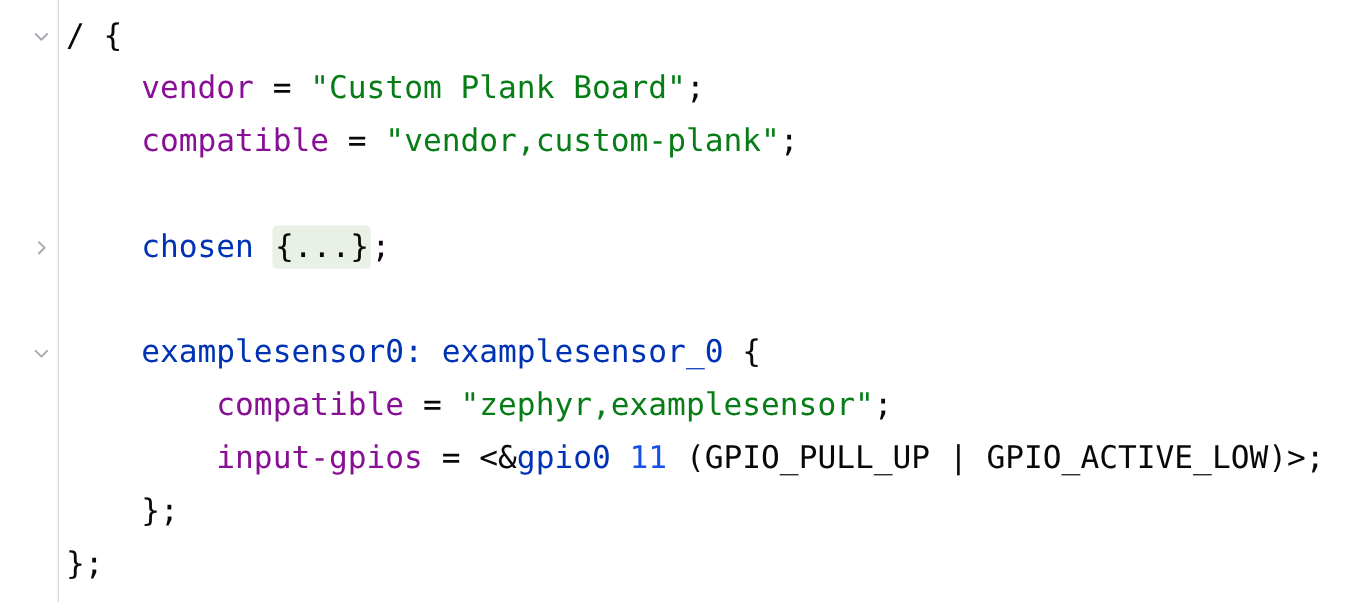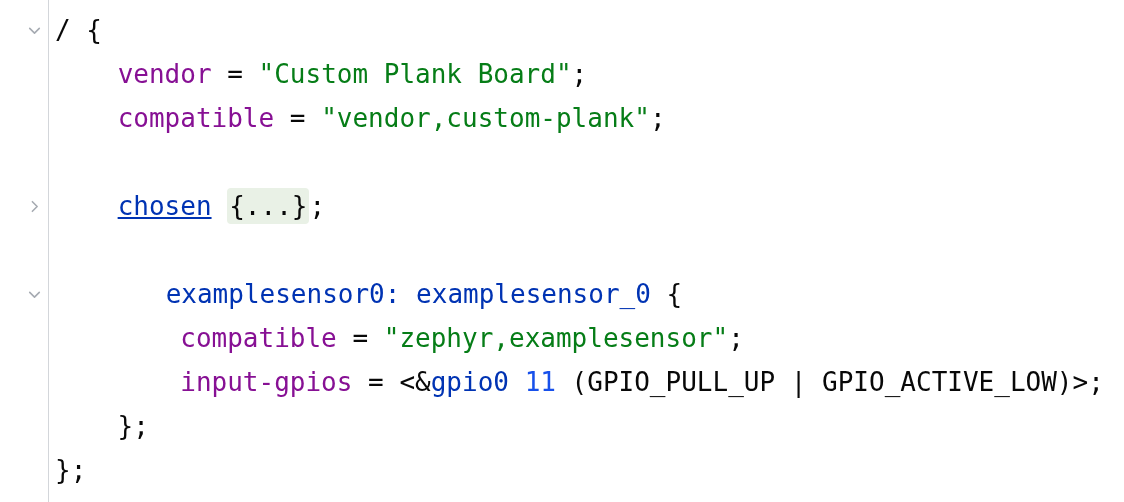--- a/index.html
+++ b/index.html
@@ -64,23 +64,23 @@
   <div class="gutter-border" style="background: rgb(211, 214, 218);"></div>
   <div class="code-lines">
       <div class="line"><div class="gutter-cell"><svg class="chevron" viewBox="0 0 16 16">
             <polyline points="3.5,6 8,10.5 12.5,6" fill="none" stroke="#a6abb2" stroke-width="1.5" stroke-linecap="round" stroke-linejoin="round"></polyline>
           </svg></div><div class="code-cell"><span style="color: rgb(8, 8, 8);">/ {</span></div></div>
       <div class="line"><div class="gutter-cell"></div><div class="code-cell"><span style="color: rgb(8, 8, 8);">    </span><span style="color: rgb(135, 16, 148);">vendor</span><span style="color: rgb(8, 8, 8);"> = </span><span style="color: rgb(6, 125, 23);">"Custom Plank Board"</span><span style="color: rgb(8, 8, 8);">;</span></div></div>
       <div class="line"><div class="gutter-cell"></div><div class="code-cell"><span style="color: rgb(8, 8, 8);">    </span><span style="color: rgb(135, 16, 148);">compatible</span><span style="color: rgb(8, 8, 8);"> = </span><span style="color: rgb(6, 125, 23);">"vendor,custom-plank"</span><span style="color: rgb(8, 8, 8);">;</span></div></div>
       <div class="line"><div class="gutter-cell"></div><div class="code-cell"></div></div>
       <div class="line"><div class="gutter-cell"><svg class="chevron" viewBox="0 0 16 16">
             <polyline points="6,3.5 10.5,8 6,12.5" fill="none" stroke="#a6abb2" stroke-width="1.5" stroke-linecap="round" stroke-linejoin="round"></polyline>
-          </svg></div><div class="code-cell"><span style="color: rgb(8, 8, 8);">    </span><span style="color: rgb(0, 51, 179); text-decoration: underline;">chosen</span><span style="color: rgb(8, 8, 8);"> </span><span class="folded" style="color: rgb(8, 8, 8); background: rgb(233, 241, 230);">{...}</span><span style="color: rgb(8, 8, 8);">;</span></div></div>
+          </svg></div><div class="code-cell"><span style="color: rgb(8, 8, 8);">    </span><span style="color: rgb(0, 51, 179);">chosen</span><span style="color: rgb(8, 8, 8);"> </span><span class="folded" style="color: rgb(8, 8, 8); background: rgb(233, 241, 230);">{...}</span><span style="color: rgb(8, 8, 8);">;</span></div></div>
       <div class="line"><div class="gutter-cell"></div><div class="code-cell"></div></div>
       <div class="line"><div class="gutter-cell"><svg class="chevron" viewBox="0 0 16 16">
             <polyline points="3.5,6 8,10.5 12.5,6" fill="none" stroke="#a6abb2" stroke-width="1.5" stroke-linecap="round" stroke-linejoin="round"></polyline>
-          </svg></div><div class="code-cell"><span style="color: rgb(8, 8, 8);">    </span><span style="color: rgb(0, 51, 179); margin-left: 48px;">examplesensor0: examplesensor_0</span><span style="color: rgb(8, 8, 8);"> {</span></div></div>
+          </svg></div><div class="code-cell"><span style="color: rgb(8, 8, 8);">    </span><span style="color: rgb(0, 51, 179);">examplesensor0: examplesensor_0</span><span style="color: rgb(8, 8, 8);"> {</span></div></div>
       <div class="line"><div class="gutter-cell"></div><div class="code-cell"><span style="color: rgb(8, 8, 8);">        </span><span style="color: rgb(135, 16, 148);">compatible</span><span style="color: rgb(8, 8, 8);"> = </span><span style="color: rgb(6, 125, 23);">"zephyr,examplesensor"</span><span style="color: rgb(8, 8, 8);">;</span></div></div>
       <div class="line"><div class="gutter-cell"></div><div class="code-cell"><span style="color: rgb(8, 8, 8);">        </span><span style="color: rgb(135, 16, 148);">input-gpios</span><span style="color: rgb(8, 8, 8);"> = &lt;&amp;</span><span style="color: rgb(0, 51, 179);">gpio0</span><span style="color: rgb(8, 8, 8);"> </span><span style="color: rgb(23, 80, 235);">11</span><span style="color: rgb(8, 8, 8);"> (GPIO_PULL_UP | GPIO_ACTIVE_LOW)&gt;;</span></div></div>
       <div class="line"><div class="gutter-cell"></div><div class="code-cell"><span style="color: rgb(8, 8, 8);">    };</span></div></div>
       <div class="line"><div class="gutter-cell"></div><div class="code-cell"><span style="color: rgb(8, 8, 8);">};</span></div></div>
     </div>
 </div>
 
 </body></html>

